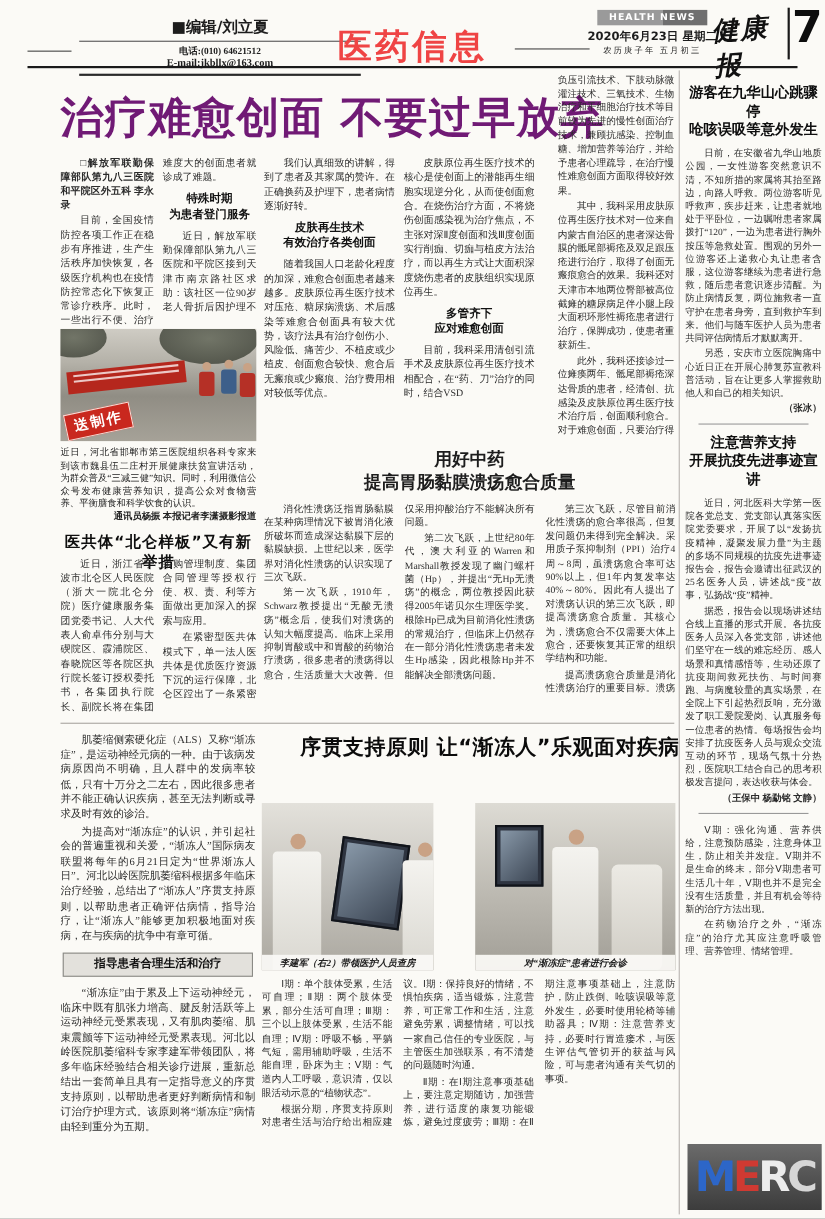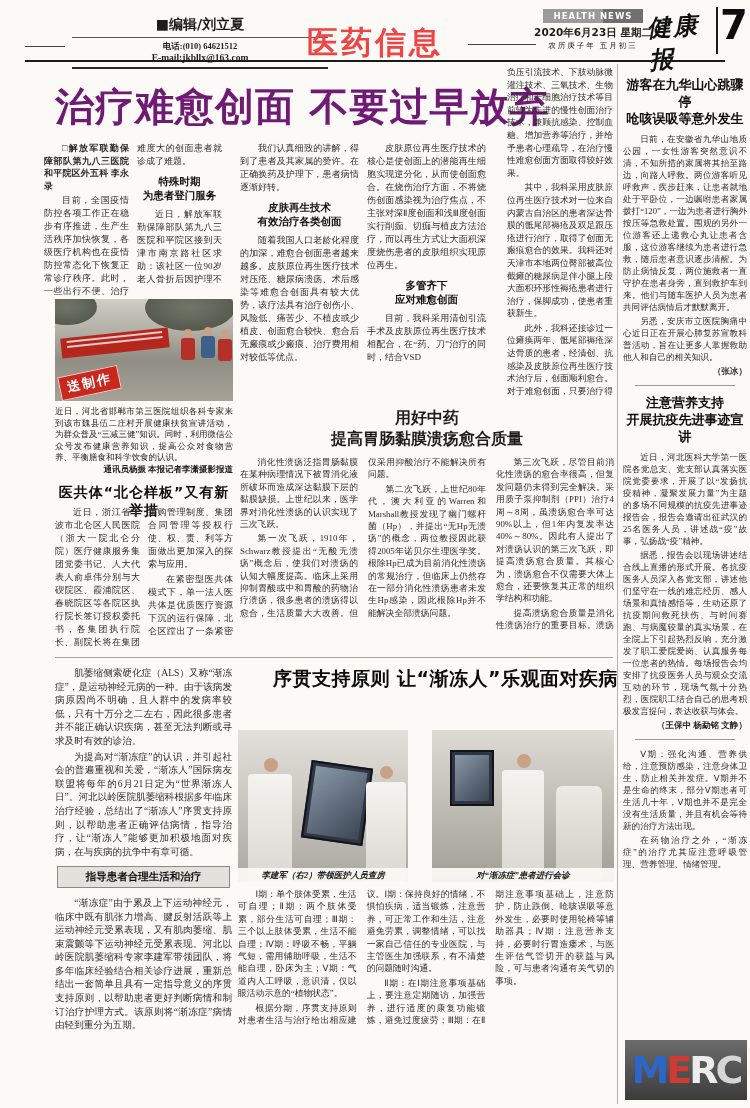--- a/index.html
+++ b/index.html
@@ -89,21 +89,21 @@
   <div class="abs hn-badge sans">HEALTH NEWS</div>
   <div class="abs hn-date sans">2020年6月23日 星期二</div>
   <div class="abs hn-lunar">农历庚子年 五月初三</div>
   <div class="abs masthead">健康报</div>
   <div class="abs vbar"></div>
   <div class="abs pagenum sans">7</div>
   <div class="abs rule-top"></div>
 
   <div class="abs headline-main sans">治疗难愈创面 不要过早放弃</div>
 
-  <div class="abs jtxt cols2 ovh" style="left:44px;top:142px;width:178px;height:156px;">
+  <div class="abs jtxt cols2 ovh" style="left:55px;top:142px;width:178px;height:156px;">
     <p class="byline">□解放军联勤保障部队第九八三医院和平院区外五科 李永录</p>
     <p>目前，全国疫情防控各项工作正在稳步有序推进，生产生活秩序加快恢复，各级医疗机构也在疫情防控常态化下恢复正常诊疗秩序。此时，一些出行不便、治疗难度大的创面患者就诊成了难题。</p>
     <div class="subhead">
       <p>特殊时期</p>
       <p>为患者登门服务</p>
     </div>
     <p>近日，解放军联勤保障部队第九八三医院和平院区接到天津市南京路社区求助：该社区一位90岁老人骨折后因护理不当骶部压疮，因无法移动不能到医院换药，导致病情越发严重，急需专业医护人员上门服务。</p>
 
   </div>
 
@@ -207,21 +207,21 @@
 
   <div class="abs als-title sans">序贯支持原则 让“渐冻人”乐观面对疾病</div>
 
   <div class="abs jtxt ovh" style="left:55px;top:666px;width:177px;height:440px;font-size:9.6px;line-height:13.6px;">
     <p>肌萎缩侧索硬化症（ALS）又称“渐冻症”，是运动神经元病的一种。由于该病发病原因尚不明确，且人群中的发病率较低，只有十万分之二左右，因此很多患者并不能正确认识疾病，甚至无法判断或寻求及时有效的诊治。</p>
     <p>为提高对“渐冻症”的认识，并引起社会的普遍重视和关爱，“渐冻人”国际病友联盟将每年的6月21日定为“世界渐冻人日”。河北以岭医院肌萎缩科根据多年临床治疗经验，总结出了“渐冻人”序贯支持原则，以帮助患者正确评估病情，指导治疗，让“渐冻人”能够更加积极地面对疾病，在与疾病的抗争中有章可循。</p>
     <div class="boxhead">指导患者合理生活和治疗</div>
     <p>“渐冻症”由于累及上下运动神经元，临床中既有肌张力增高、腱反射活跃等上运动神经元受累表现，又有肌肉萎缩、肌束震颤等下运动神经元受累表现。河北以岭医院肌萎缩科专家李建军带领团队，将多年临床经验结合相关诊疗进展，重新总结出一套简单且具有一定指导意义的序贯支持原则，以帮助患者更好判断病情和制订治疗护理方式。该原则将“渐冻症”病情由轻到重分为五期。</p>
   </div>
 
-  <div class="abs photo" style="left:238px;top:730px;width:156px;height:152px;background:linear-gradient(#e3e1db,#c2bfb8 60%,#aaa79f);padding-left:14px;">
+  <div class="abs photo" style="left:238px;top:730px;width:156px;height:152px;background:linear-gradient(#e3e1db,#c2bfb8 60%,#aaa79f);">
     <div class="monitor" style="left:68px;top:34px;width:58px;height:74px;transform:rotate(8deg);">
         <div class="scr"></div>
       </div>
     <div class="coat" style="left:10px;top:44px;width:44px;height:108px;"></div>
     <div class="fig-head" style="position:absolute;left:26px;top:28px;width:14px;height:14px;"></div>
     <div class="coat" style="left:128px;top:52px;width:40px;height:100px;"></div>
     <div class="fig-head" style="position:absolute;left:142px;top:36px;width:13px;height:13px;"></div>
     <div class="photocap">李建军（右2）带领医护人员查房</div>
   </div>
   <div class="abs photo" style="left:432px;top:730px;width:182px;height:152px;background:linear-gradient(#dddbd4,#bcb9b1 55%,#a19e96);">

